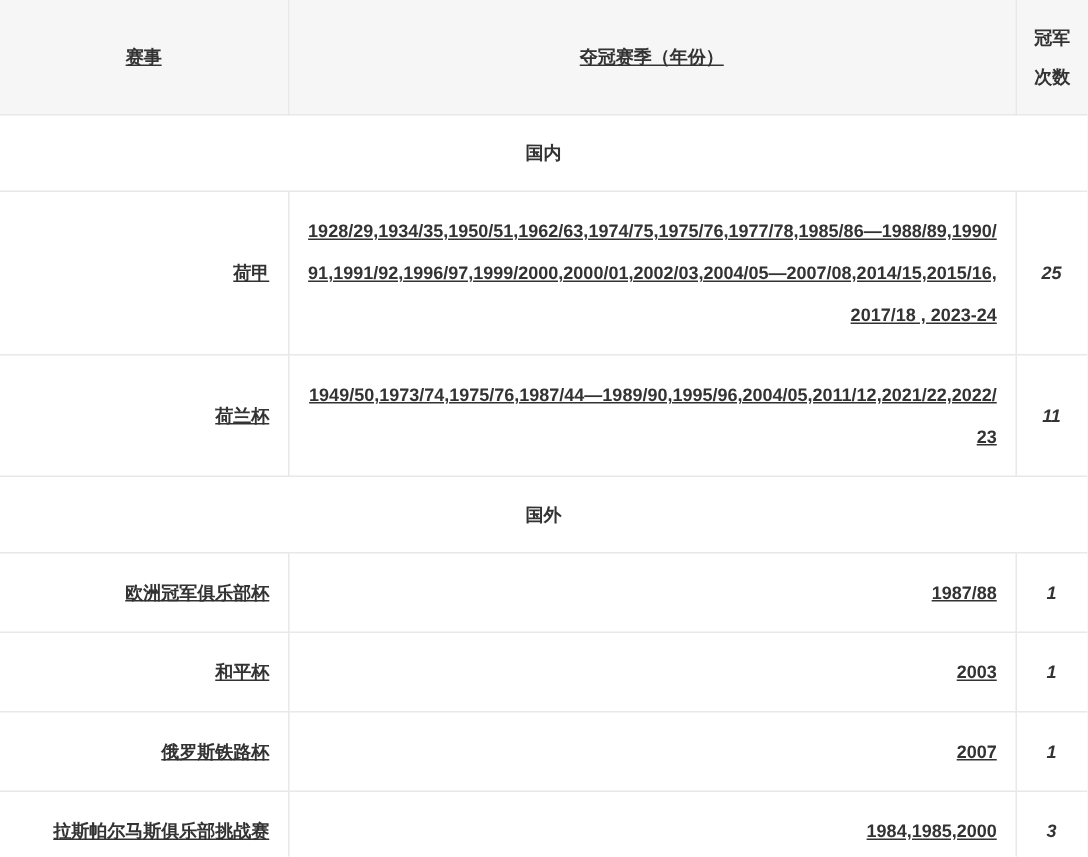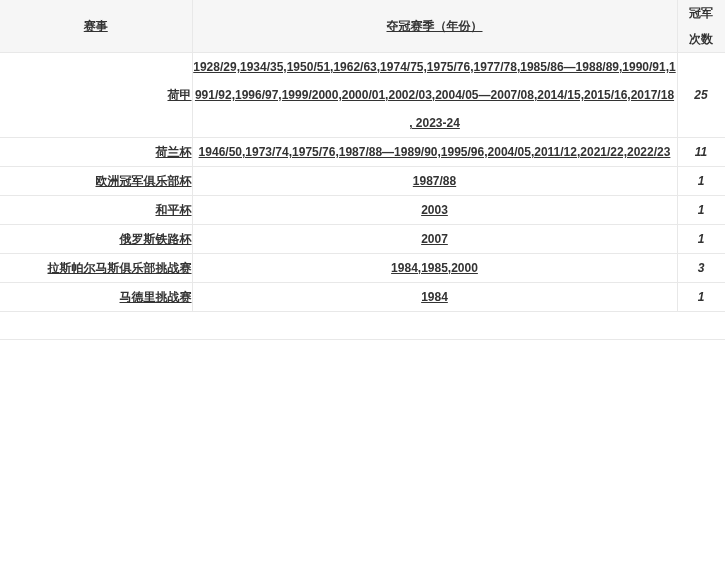--- a/index.html
+++ b/index.html
@@ -16,21 +16,21 @@
     border-collapse: collapse;
     table-layout: fixed;
     border-right: 1px solid #e8e8e8;
     font-size: 12px;
     font-weight: bold;
     color: #333333;
   }
   .honours-table th,
   .honours-table td {
     border-bottom: 1px solid #e8e8e8;
-    padding: 0;
+    padding: 12px;
     vertical-align: middle;
     overflow: hidden;
   }
   .header-row th {
     background: #f6f6f6;
     height: 52px;
     text-align: center;
     line-height: 26px;
     font-weight: bold;
   }
@@ -48,21 +48,21 @@
     height: 26px;
     line-height: 26px;
     text-align: center;
   }
   .cell-competition {
     text-align: right;
     line-height: 28px;
     padding: 0 4px;
   }
   .cell-seasons {
-    text-align: center;
+    text-align: right;
     line-height: 28px;
     padding: 0 6px 0 11px;
     word-break: break-all;
     margin-top: 28px;
   }
   .cell-count {
     text-align: center;
     line-height: 28px;
     font-style: italic;
   }
@@ -78,32 +78,38 @@
     <col class="col-count">
   </colgroup>
   <thead>
     <tr class="header-row">
       <th class="bordered-right">赛事</th>
       <th class="bordered-right">夺冠赛季（年份）</th>
       <th><span class="count-header-inner">冠军次数</span></th>
     </tr>
   </thead>
   <tbody>
+    <tr class="section-row">
+      <td colspan="3">国内</td>
+    </tr>
 
     <tr>
       <td class="cell-competition bordered-right">荷甲</td>
       <td class="cell-seasons bordered-right">1928/29,1934/35,1950/51,1962/63,1974/75,1975/76,1977/78,1985/86—1988/89,1990/91,1991/92,1996/97,1999/2000,2000/01,2002/03,2004/05—2007/08,2014/15,2015/16,2017/18 , 2023-24</td>
       <td class="cell-count">25</td>
     </tr>
     <tr>
       <td class="cell-competition bordered-right">荷兰杯</td>
-      <td class="cell-seasons bordered-right">1946/50,1973/74,1975/76,1987/88—1989/90,1995/96,2004/05,2011/12,2021/22,2022/23</td>
+      <td class="cell-seasons bordered-right">1949/50,1973/74,1975/76,1987/44—1989/90,1995/96,2004/05,2011/12,2021/22,2022/23</td>
       <td class="cell-count">11</td>
     </tr>
 
+    <tr class="section-row">
+      <td colspan="3">国外</td>
+    </tr>
 
     <tr>
       <td class="cell-competition bordered-right">欧洲冠军俱乐部杯</td>
       <td class="cell-seasons bordered-right">1987/88</td>
       <td class="cell-count">1</td>
     </tr>
     <tr>
       <td class="cell-competition bordered-right">和平杯</td>
       <td class="cell-seasons bordered-right">2003</td>
       <td class="cell-count">1</td>

